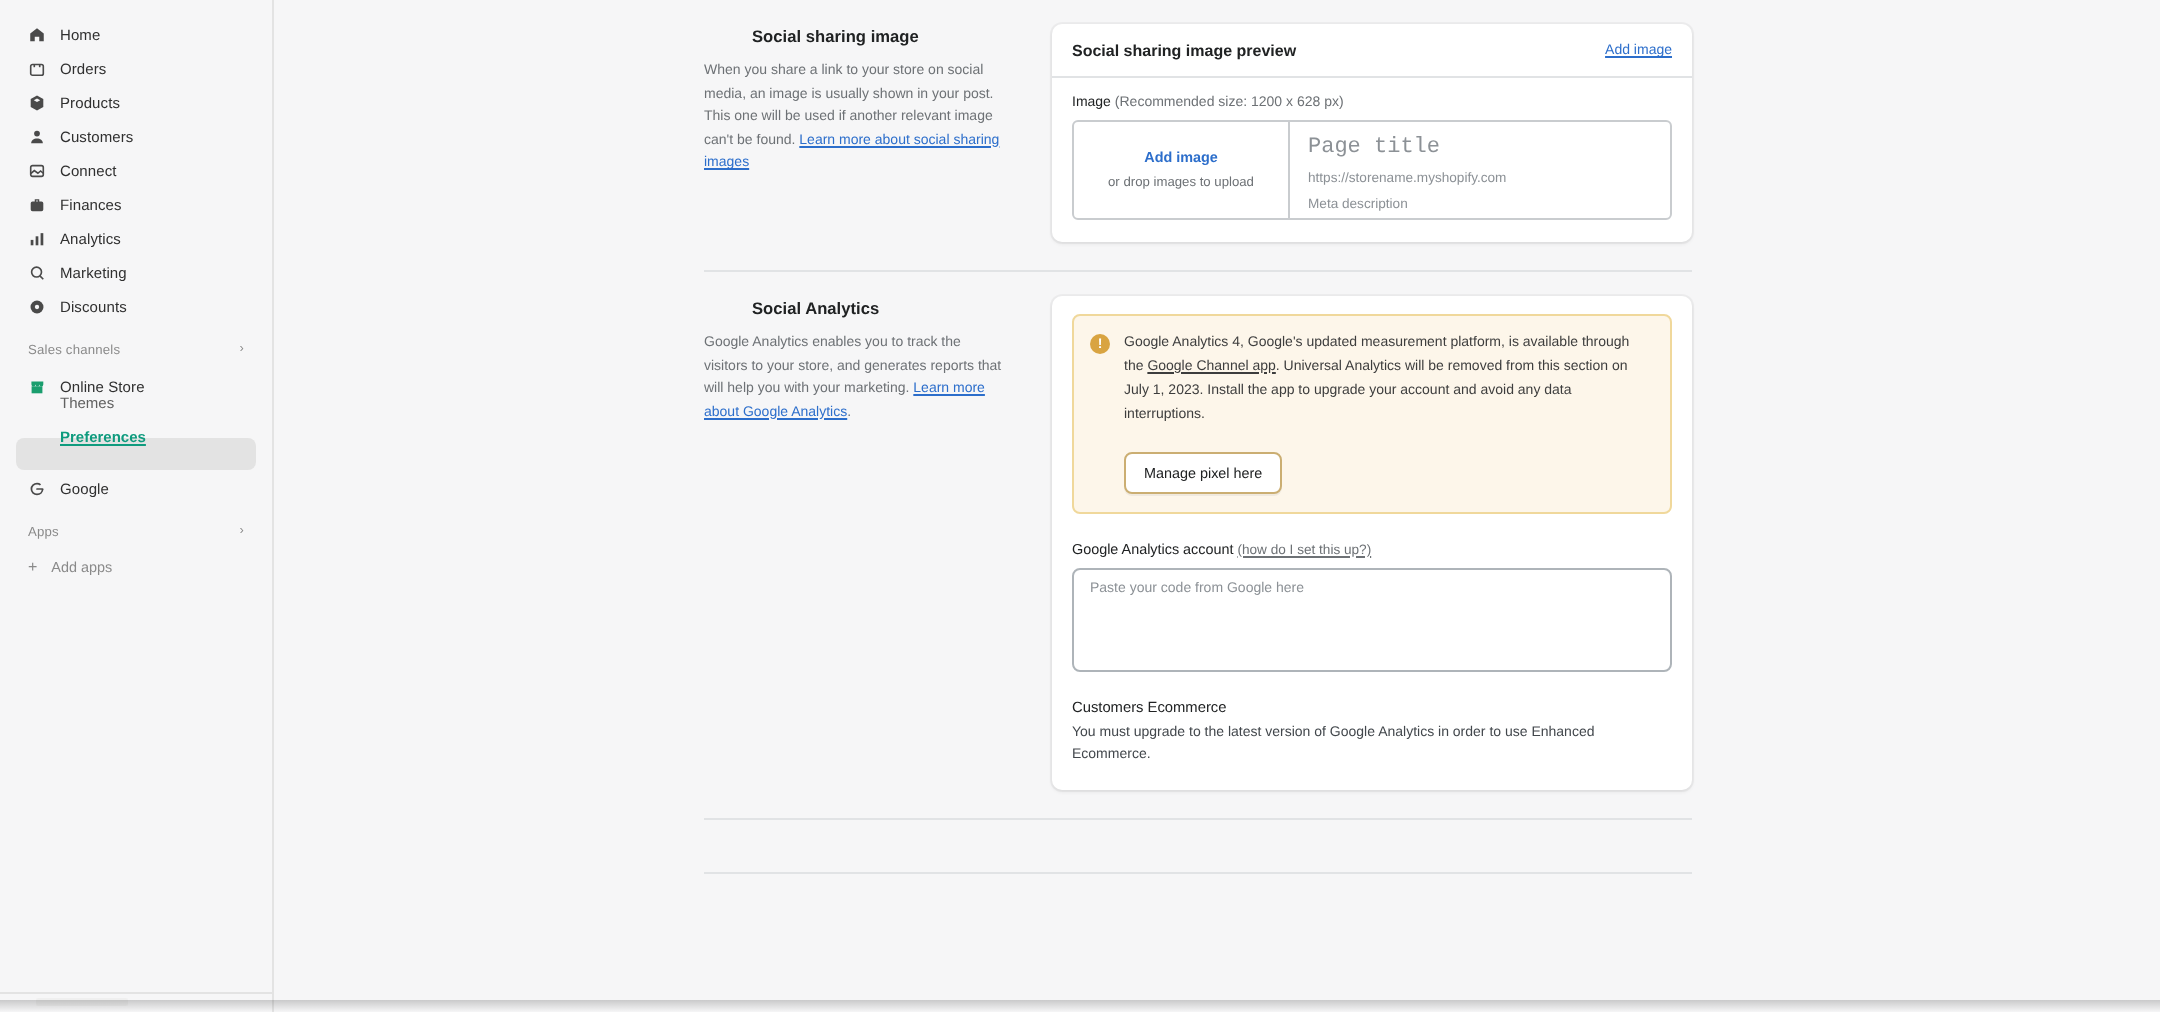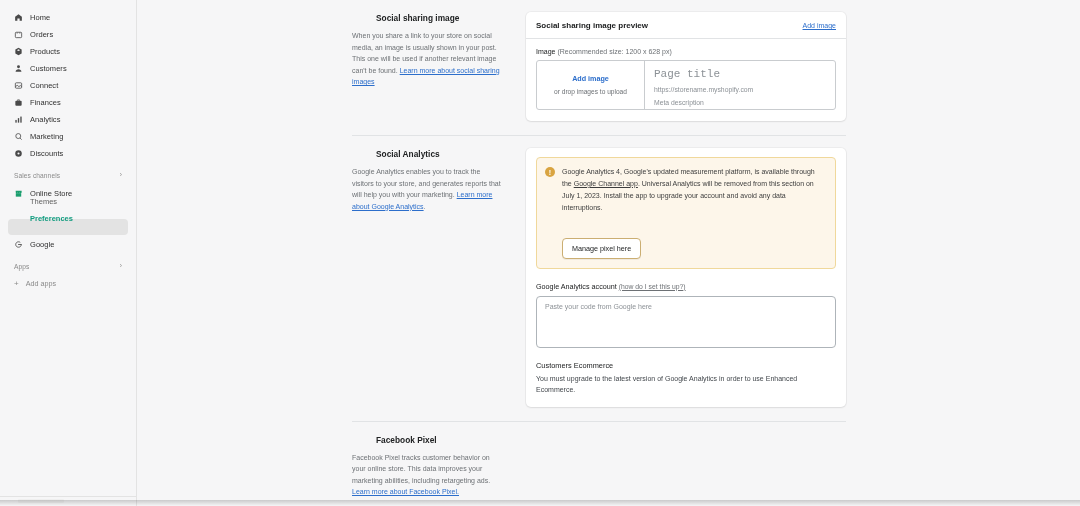--- a/index.html
+++ b/index.html
@@ -61,20 +61,21 @@
     padding: 0 6px 12px 22px;
     border-radius: 4px;
     color: #616161;
     font-size: 7.5px;
     white-space: nowrap;
   }
   .nav-sub.selected {
     background: #e3e3e3;
     color: #0f9b7e;
     font-weight: bold;
+    text-decoration: underline;
   }
   .nav-group {
     display: flex;
     align-items: center;
     justify-content: space-between;
     height: 15px;
     margin: 7px 8px 2px 8px;
     padding: 0 6px;
     color: #8a8a8a;
     font-size: 6.6px;
@@ -238,21 +239,21 @@
     line-height: 1;
     margin-top: 1px;
   }
   .banner-text {
     font-size: 7px;
     line-height: 1.7;
     color: #3d3d3d;
   }
   .btn {
     display: inline-block;
-    margin-top: 24px;
+    margin-top: 12px;
     padding: 5px 9px;
     background: #ffffff;
     border: 1px solid #babfc3;
     border-radius: 4px;
     font-size: 7.2px;
     color: #202223;
     box-shadow: 0 1px 0 rgba(0,0,0,0.05);
     white-space: nowrap;
   }
   .btn.in-banner { border-color: #cbae72; }
@@ -501,26 +502,20 @@
 
             <div class="sub-title">Customers Ecommerce</div>
             <div class="sub-body">You must upgrade to the latest version of Google Analytics in order to use Enhanced Ecommerce.</div>
           </div>
         </div>
       </section>
 
       <div class="divider"></div>
 
       <section class="section">
-        <div class="section-desc">
-          <div class="section-title">Facebook Pixel</div>
-          <div class="section-body">
-            <span>Facebook Pixel tracks customer behavior on your online store. This data improves your marketing abilities, including retargeting ads. </span><a class="link" href="#">Learn more about Facebook Pixel.</a>
-          </div>
-        </div>
       </section>
 
       <div class="divider"></div>
 
       <section class="section" style="padding-bottom:0">
         
         
       </section>
 
     </div>

